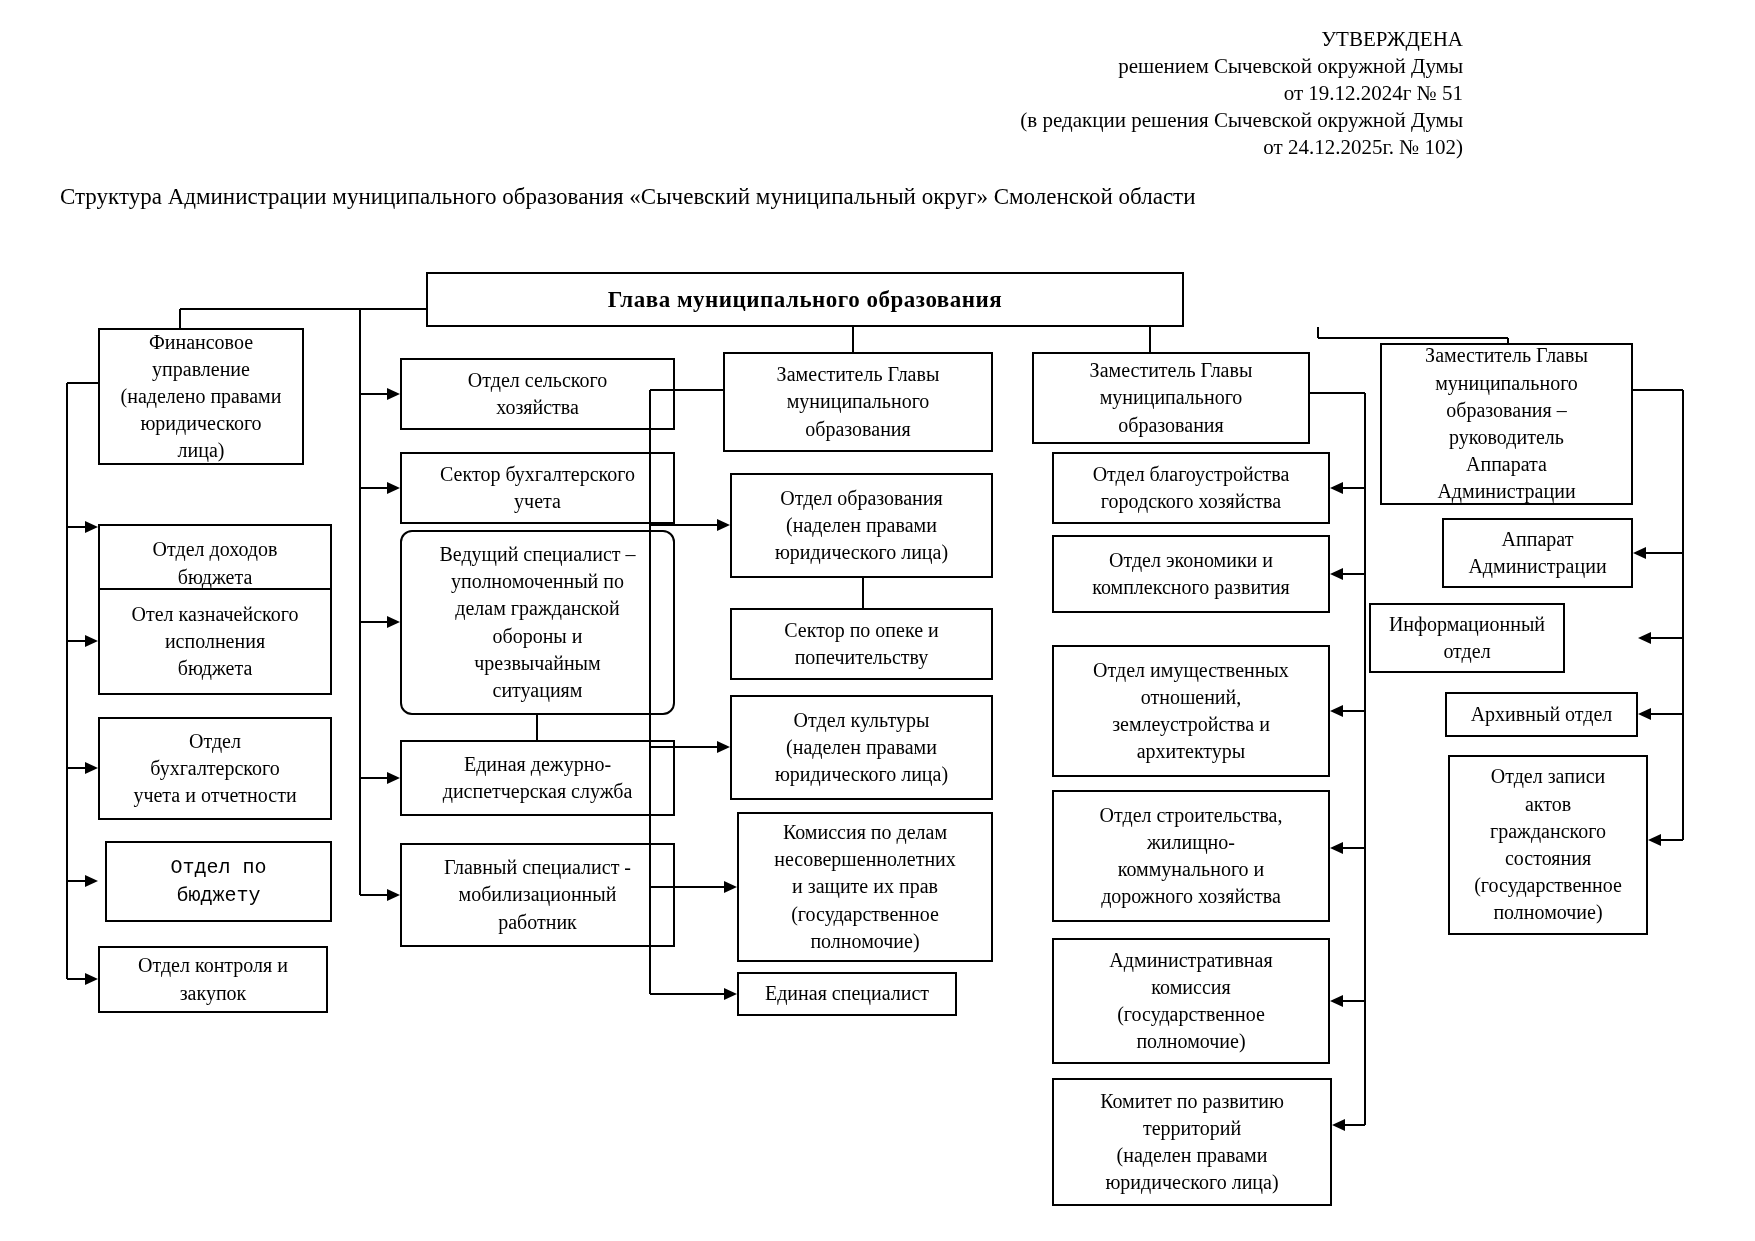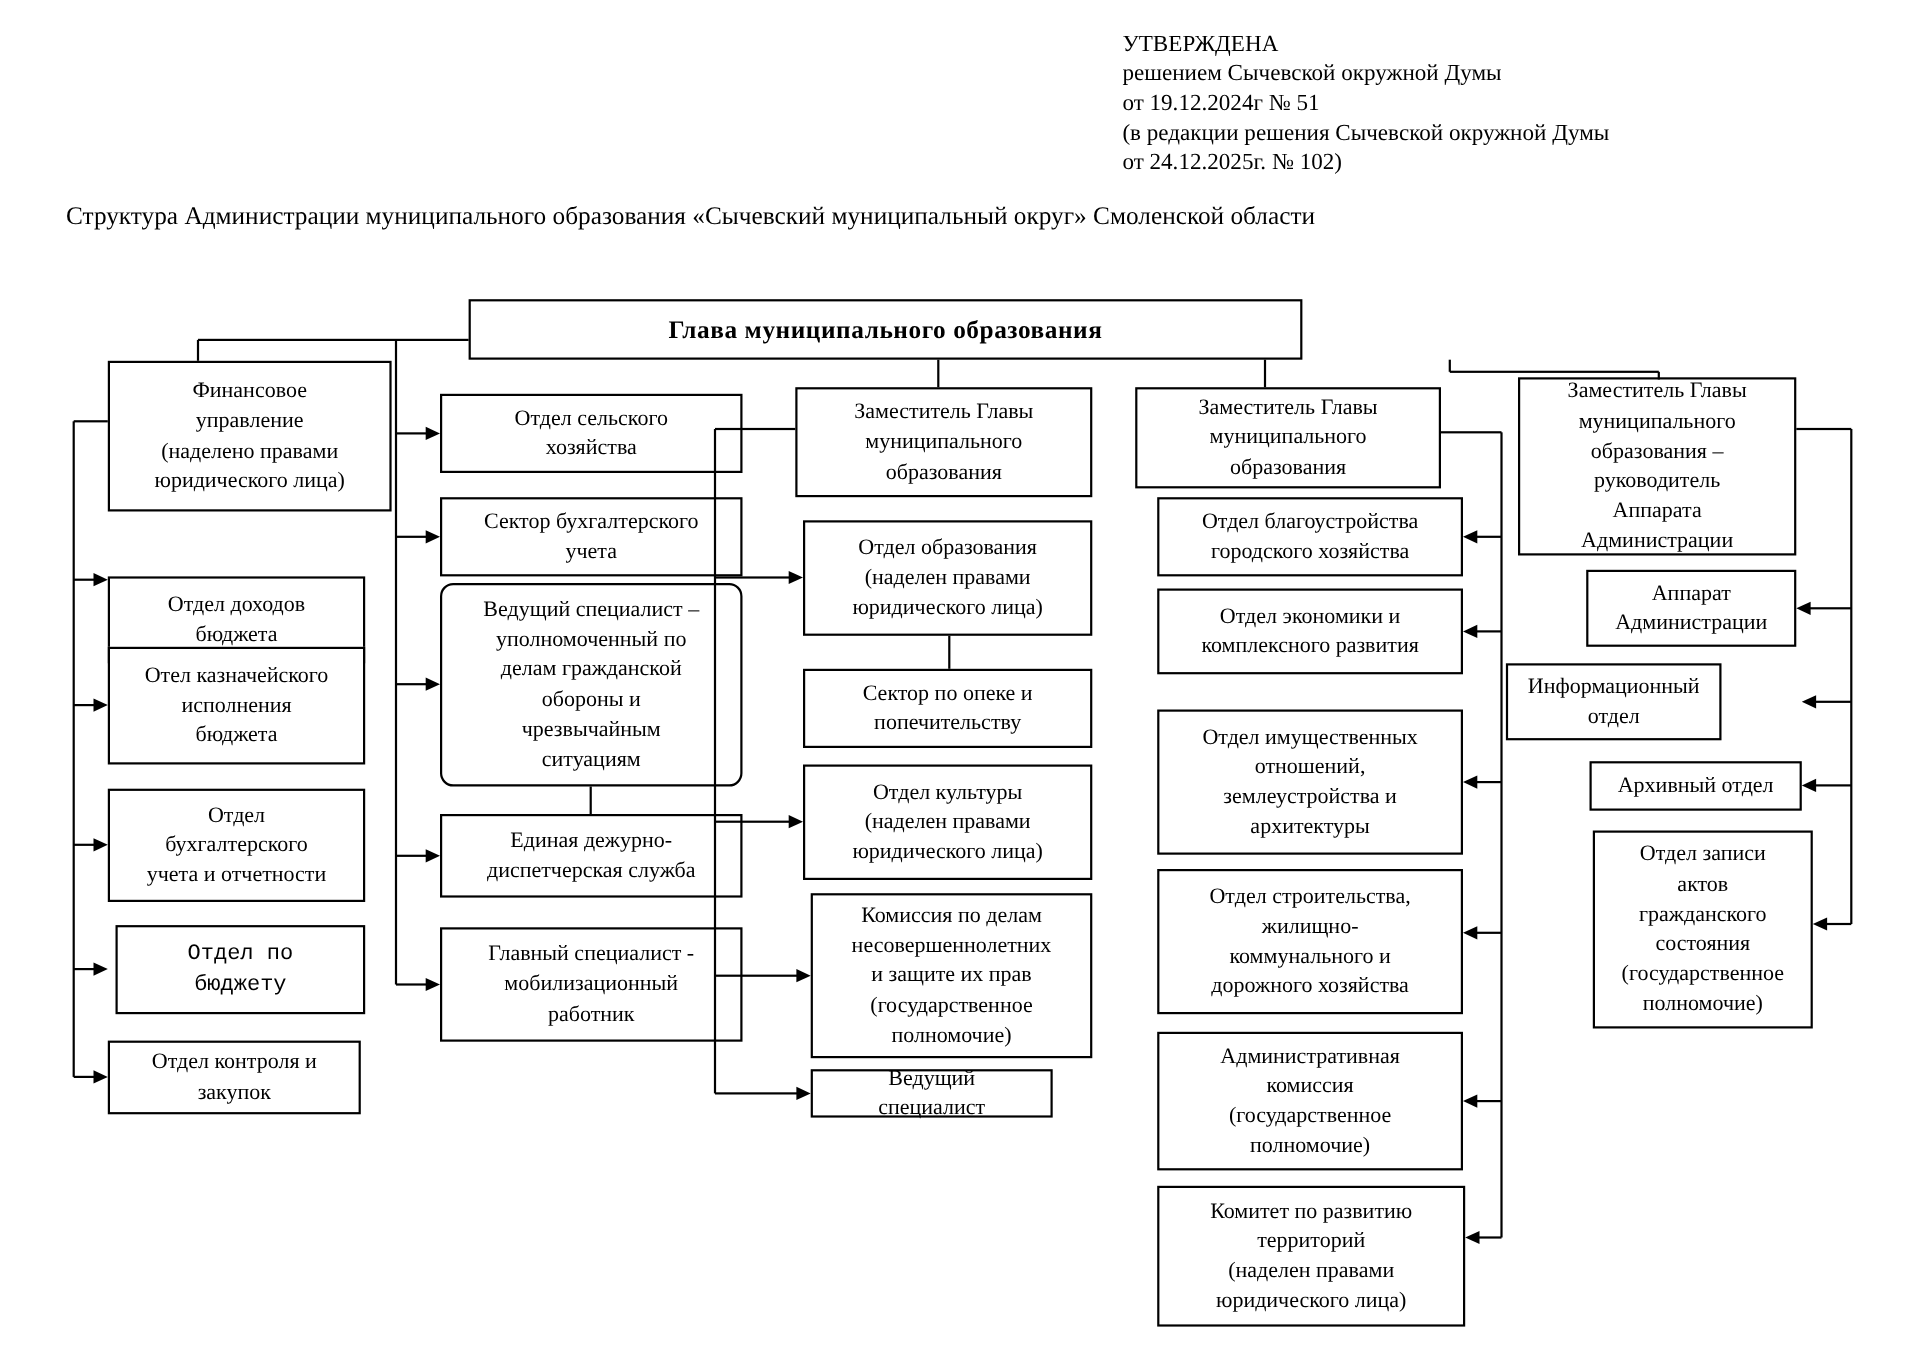--- a/index.html
+++ b/index.html
@@ -1,18 +1,18 @@
 <!DOCTYPE html>
 <html lang="ru"><head>
 <meta charset="utf-8">
 <style>
   html,body{margin:0;padding:0;background:#ffffff;}
   #page{position:relative;width:1755px;height:1241px;background:#ffffff;
         font-family:"Liberation Serif","DejaVu Serif",serif;color:#000;overflow:hidden;}
-  #approval-block{position:absolute;top:26px;right:292px;
+  #approval-block{position:absolute;top:26px;right:292px;text-align:right;
         font-size:21px;line-height:27px;white-space:nowrap;margin-left:48px;}
   #doc-title{position:absolute;top:184px;left:60px;width:1450px;
         font-size:23px;}
   .node{position:absolute;border:2px solid #000;background:#fff;box-sizing:border-box;
         display:flex;align-items:center;justify-content:center;text-align:center;
         white-space:pre-line;font-size:20px;line-height:1.36;padding:0 20px;}
   .node.bold{font-weight:bold;letter-spacing:.5px;}
   .cline{position:absolute;background:#000;}
   .ashaft{position:absolute;background:#000;height:2px;}
   .ahead{position:absolute;width:0;height:0;border-top:6px solid transparent;
@@ -27,21 +27,21 @@
   <div id="approval-block">
       <div>УТВЕРЖДЕНА</div>
       <div>решением Сычевской окружной Думы</div>
       <div>от 19.12.2024г № 51</div>
       <div>(в редакции решения Сычевской окружной Думы</div>
       <div>от 24.12.2025г. № 102)</div>
     </div>
   <div id="doc-title">Структура Администрации муниципального образования «Сычевский муниципальный  округ»  Смоленской области</div>
   <div id="org-chart">
       <div class="node bold" style="left: 426px; top: 272px; width: 758px; height: 55px; font-size: 23px;">Глава   муниципального образования</div>
-      <div class="node" style="left: 98px; top: 328px; width: 258px; height: 137px;">Финансовое
+      <div class="node" style="left: 98px; top: 328px; width: 206px; height: 137px;">Финансовое
 управление
 (наделено правами
 юридического лица)</div>
       <div class="node" style="left: 98px; top: 488px; width: 234px; height: 79px; margin-top: 36px;">Отдел доходов
 бюджета</div>
       <div class="node" style="left: 98px; top: 588px; width: 234px; height: 107px;">Отел казначейского
 исполнения
 бюджета</div>
       <div class="node" style="left: 98px; top: 717px; width: 234px; height: 103px;">Отдел
 бухгалтерского
@@ -74,21 +74,21 @@
       <div class="node" style="left: 730px; top: 608px; width: 263px; height: 72px;">Сектор по опеке и
 попечительству</div>
       <div class="node" style="left: 730px; top: 695px; width: 263px; height: 105px;">Отдел культуры
 (наделен правами
 юридического лица)</div>
       <div class="node" style="left: 737px; top: 812px; width: 256px; height: 150px;">Комиссия по делам
 несовершеннолетних
 и защите их прав
 (государственное
 полномочие)</div>
-      <div class="node" style="left: 737px; top: 972px; width: 220px; height: 44px;">Ведущий специалист</div>
+      <div class="node" style="left: 737px; top: 972px; width: 220px; height: 44px;">Единая специалист</div>
       <div class="node" style="left: 1032px; top: 352px; width: 278px; height: 92px;">Заместитель Главы
 муниципального
 образования</div>
       <div class="node" style="left: 1052px; top: 452px; width: 278px; height: 72px;">Отдел благоустройства
 городского хозяйства</div>
       <div class="node" style="left: 1052px; top: 535px; width: 278px; height: 78px;">Отдел экономики и
 комплексного развития</div>
       <div class="node" style="left: 1052px; top: 645px; width: 278px; height: 132px;">Отдел имущественных
 отношений,
 землеустройства и

